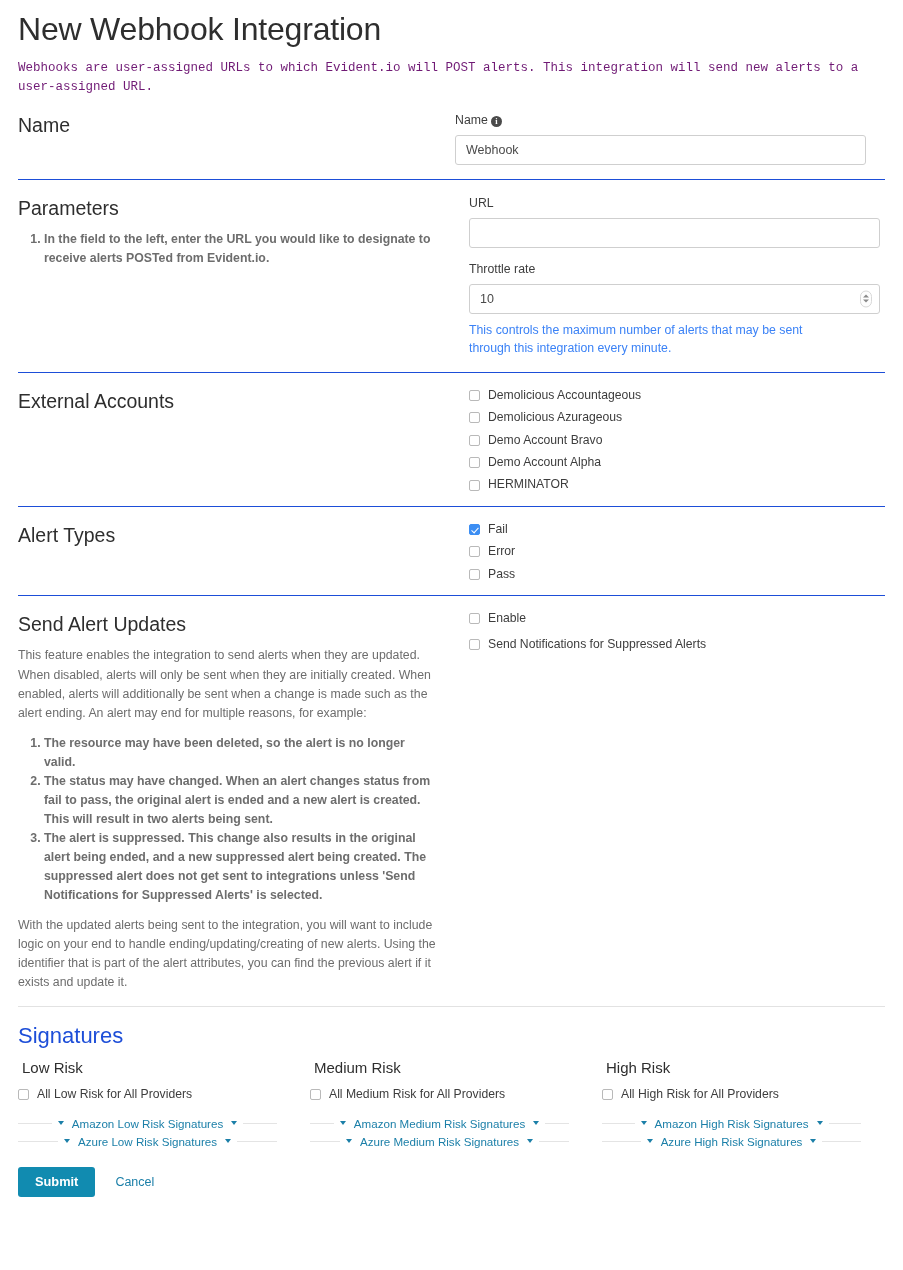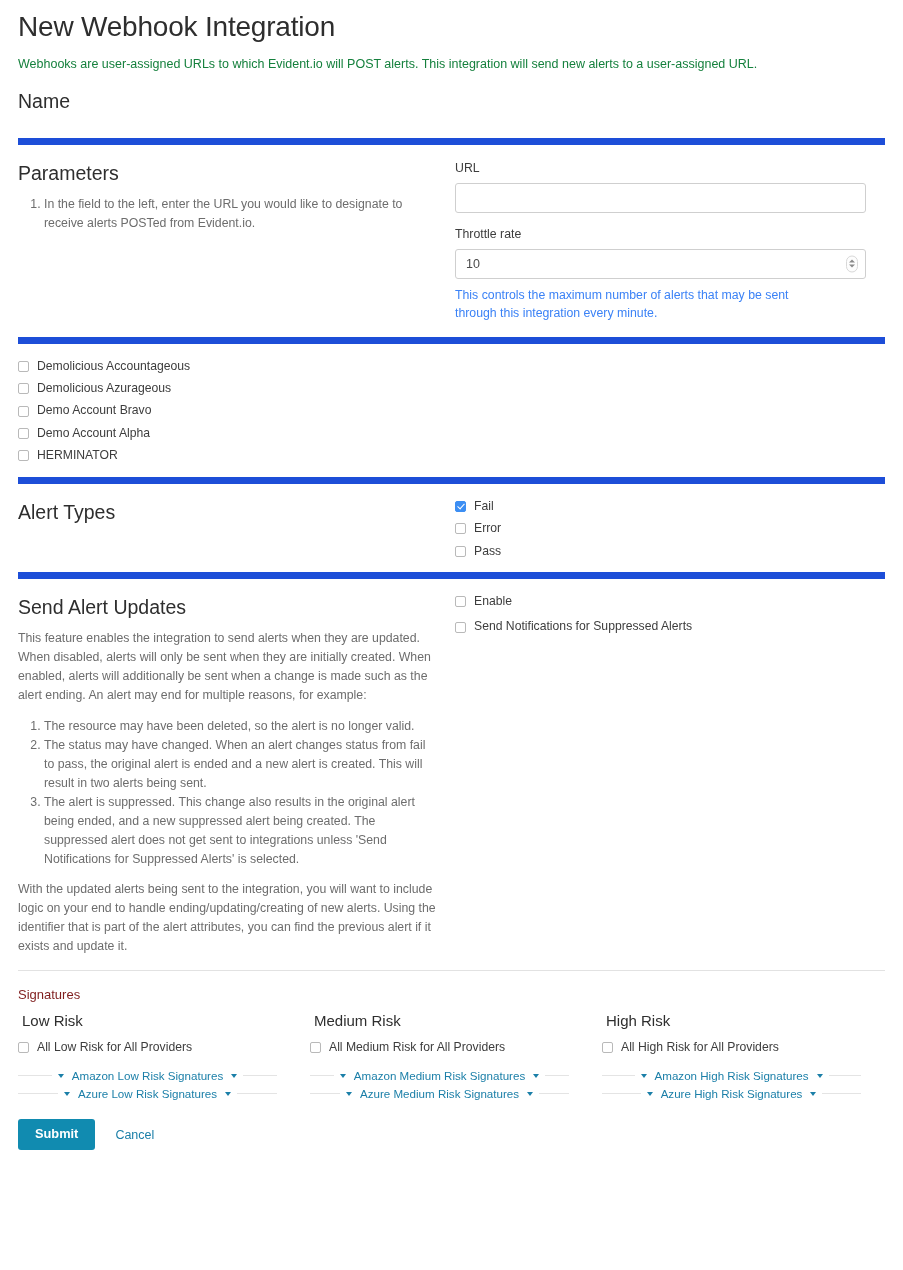--- a/index.html
+++ b/index.html
@@ -8,43 +8,44 @@
     background: #ffffff;
     font-family: "Liberation Sans", sans-serif;
     color: #333333;
   }
   body { width: 903px; min-height: 1270px; position: relative; }
 
   .page { padding: 0 18px; width: 903px; }
 
   
   .page-title {
-    font-size: 28px;
+    font-size: 32px;
     font-weight: 400;
     color: #2e2e2e;
     margin: 10px 0 0 0;
     letter-spacing: -0.2px;
     line-height: 1.2;
   }
   .intro {
     font-size: 12.5px;
-    color: #15803d;
+    color: #701a75;
     margin: 11px 0 0 0;
     line-height: 1.5;
+    font-family: Liberation Mono, monospace;
   }
 
   
   .section {
     display: flex;
     align-items: flex-start;
     padding-top: 16px;
     padding-bottom: 14px;
   }
   .section + .section,
-  .section.bordered { border-top: 7px solid #1d4ed8; }
+  .section.bordered { border-top: 1px solid #1d4ed8; gap: 14px; }
 
   .col-left  { width: 437px; flex: 0 0 437px; padding-right: 18px; }
   .col-right { flex: 1 1 auto; }
 
   .section-title {
     font-size: 19.5px;
     font-weight: 400;
     color: #2e2e2e;
     margin: 0 0 10px 0;
     line-height: 1.25;
@@ -58,21 +59,21 @@
   }
   .body-text:last-child { margin-bottom: 0; }
 
   ol.numbered {
     margin: 0 0 0 0;
     padding-left: 26px;
     font-size: 12.3px;
     line-height: 1.55;
     color: #6d6d6d;
   }
-  ol.numbered li { margin-bottom: 2px; }
+  ol.numbered li { margin-bottom: 2px; font-weight: bold; }
   ol.numbered.spaced li { margin-bottom: 0px; }
   ol.numbered p { margin: 11px 0 0 0; }
 
   
   .field { margin-bottom: 14px; }
   .field:last-child { margin-bottom: 0; }
   .field-label {
     display: block;
     font-size: 12.3px;
     color: #3d3d3d;
@@ -165,23 +166,23 @@
     transform: rotate(42deg);
   }
   .check-label {
     font-size: 12.2px;
     color: #3d3d3d;
     line-height: 1.1;
   }
 
   
   .sig-title {
-    font-size: 13px;
+    font-size: 22px;
     font-weight: 400;
-    color: #7f1d1d;
+    color: #1d4ed8;
     margin: 0 0 10px 0;
   }
   .sig-cols { display: flex; }
   .sig-col { width: 292px; flex: 0 0 292px; padding-right: 22px; }
   .sig-col-title {
     font-size: 15px;
     font-weight: 400;
     color: #2e2e2e;
     margin: 0 0 12px 4px;
   }
@@ -244,20 +245,28 @@
 
 <div class="page">
 
   <h1 class="page-title">New Webhook Integration</h1>
   <p class="intro">Webhooks are user-assigned URLs to which Evident.io will POST alerts. This integration will send new alerts to a user-assigned URL.</p>
 
   <div class="section">
     <div class="col-left">
       <h2 class="section-title">Name</h2>
     </div>
+    <div class="col-right">
+      <div class="field">
+        <label class="field-label">
+          <span>Name</span><span class="info-icon">i</span>
+        </label>
+        <input class="text-input" type="text" value="Webhook" style="">
+      </div>
+    </div>
   </div>
 
   <div class="section bordered">
     <div class="col-left">
       <h2 class="section-title">Parameters</h2>
       <ol class="numbered">
         <li>
           <span>In the field to the left, enter the URL you would like to designate to receive alerts POSTed from Evident.io.</span>
         </li>
       </ol>
@@ -275,20 +284,23 @@
             <i class="up"></i>
             <i class="down"></i>
           </span>
         </div>
         <p class="help-text">This controls the maximum number of alerts that may be sent through this integration every minute.</p>
       </div>
     </div>
   </div>
 
   <div class="section bordered">
+    <div class="col-left">
+      <h2 class="section-title">External Accounts</h2>
+    </div>
     <div class="col-right">
       <div class="check-row">
         <span class="cbox"></span>
         <span class="check-label">Demolicious Accountageous</span>
       </div>
       <div class="check-row">
         <span class="cbox"></span>
         <span class="check-label">Demolicious Azurageous</span>
       </div>
       <div class="check-row">

